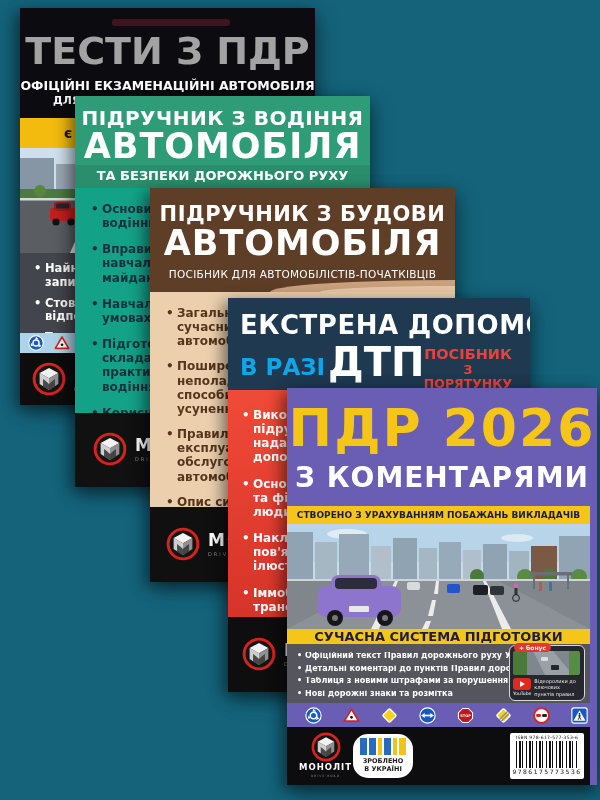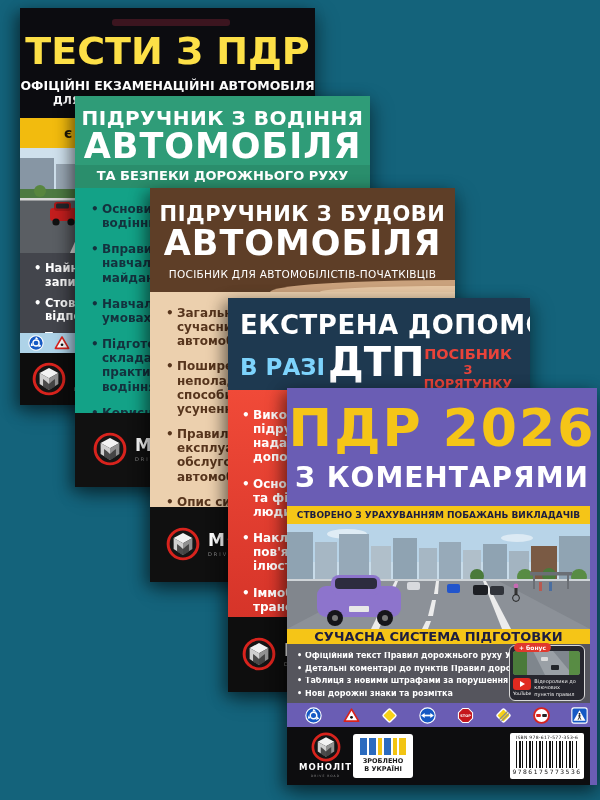--- a/index.html
+++ b/index.html
@@ -10,21 +10,21 @@
   .abs{position:absolute;}
   .ctr{text-align:center;left:0;right:0;}
   .bl{list-style:none;margin:0;padding:0;}
   .bl li{position:relative;padding-left:11px;font-weight:bold;}
   .bl li::before{content:"•";position:absolute;left:0;top:0;}
 
   
   .b1{left:20px;top:8px;width:295px;height:397px;background:#0c0c10;z-index:1;}
   .b1 .head{left:0;top:0;width:295px;height:110px;background:#0c0c10;}
   .b1 .smudge{left:92px;top:11px;width:118px;height:7px;background:#451722;border-radius:3px;opacity:.85;}
-  .b1 .title{top:24px;font-size:38px;font-weight:bold;color:#fde047;letter-spacing:0;line-height:1;}
+  .b1 .title{top:24px;font-size:38px;font-weight:bold;color:#a3a3a3;letter-spacing:0;line-height:1;}
   .b1 .sub1{top:70px;font-size:12.5px;font-weight:bold;color:#fff;}
   .b1 .sub2{left:33px;top:86px;font-size:11px;font-weight:bold;color:#fff;white-space:nowrap;}
   .b1 .yellow{left:0;top:110px;width:295px;height:30px;background:#f2bb0e;}
   .b1 .note{left:44px;top:7px;font-size:14px;font-weight:bold;color:#201a07;}
   .b1 .photo{left:0;top:140px;width:295px;height:105px;}
   .b1 .gray{left:0;top:245px;width:295px;height:80px;background:#43454c;}
   .b1 .gray .bl{position:absolute;left:14px;top:9px;width:175px;color:#fff;font-size:11.5px;line-height:1.2;}
   .b1 .gray .bl li{margin-bottom:7px;}
   .b1 .blue{left:0;top:325px;width:295px;height:20px;background:#aed3e8;display:flex;align-items:center;gap:10px;padding-left:8px;}
   .b1 .blk{left:0;top:345px;width:295px;height:52px;background:#0d0d0d;}
@@ -59,21 +59,21 @@
   .b3 .body{left:0;top:104px;width:305px;height:215px;background:#ecd0ae;}
   .b3 .body .bl{position:absolute;left:16px;top:14px;width:140px;color:#57351d;font-size:12px;line-height:1.18;}
   .b3 .body .bl li{margin-bottom:11px;}
   .b3 .blk{left:0;top:319px;width:305px;height:75px;background:#101010;}
   .b3 .logo-row{top:20px;left:16px;}
 
   
   .b4{left:228px;top:298px;width:302px;height:394px;background:#e8433a;z-index:4;}
   .b4 .head{left:0;top:0;width:302px;height:92px;background:#1e3950;}
   .b4 .l1{left:12px;top:12px;font-size:26px;font-weight:bold;color:#fff;letter-spacing:.5px;white-space:nowrap;}
-  .b4 .l2a{left:12px;top:56px;font-size:23px;font-weight:bold;color:#7dd3fc;}
+  .b4 .l2a{left:12px;top:56px;font-size:23px;font-weight:bold;color:#0ea5e9;}
   .b4 .l2b{left:100px;top:44px;font-size:40px;font-weight:bold;color:#fff;line-height:1;}
   .b4 .tag{left:190px;top:48px;width:100px;text-align:center;color:#e8433a;font-weight:bold;line-height:1.15;}
   .b4 .tag .t1{font-size:14.5px;}
   .b4 .tag .t2{font-size:12.5px;}
   .b4 .body{left:0;top:92px;width:302px;height:227px;background:linear-gradient(180deg,#f04a38,#d63429);}
   .b4 .body .bl{position:absolute;left:14px;top:18px;width:130px;color:#fff;font-size:12px;line-height:1.18;}
   .b4 .body .bl li{margin-bottom:12px;}
   .b4 .blk{left:0;top:319px;width:302px;height:75px;background:#0e0e0e;}
   .b4 .logo-row{top:20px;left:14px;}
 
@@ -97,21 +97,21 @@
                padding:1px 5px;border-radius:5px;z-index:2;}
   .bonus .shot{position:absolute;left:3px;top:5px;width:67px;height:24px;border-radius:3px;overflow:hidden;}
   .bonus .row{position:absolute;left:3px;top:32px;width:68px;display:flex;gap:3px;align-items:center;}
   .bonus .yt{display:flex;flex-direction:column;align-items:center;}
   .bonus .ytbtn{width:18px;height:12px;background:#e02a20;border-radius:3px;position:relative;}
   .bonus .ytbtn::after{content:"";position:absolute;left:7px;top:3px;border-left:5px solid #fff;
                        border-top:3px solid transparent;border-bottom:3px solid transparent;}
   .bonus .ytlabel{font-size:4.5px;color:#fff;margin-top:1px;}
   .bonus .btext{font-size:5px;color:#e8e8e8;line-height:1.25;width:44px;}
 
-  .madein{position:absolute;left:66px;top:7px;width:60px;height:44px;background:#fff;border-radius:3px;}
+  .madein{position:absolute;left:66px;top:7px;width:60px;height:44px;background:#fff;border-radius:15px;}
   .madein .bars{display:flex;justify-content:center;gap:2px;margin-top:4px;height:17px;}
   .madein .bars i{display:block;height:100%;}
   .madein .t{font-size:6.5px;font-weight:bold;color:#1c1c1c;text-align:center;line-height:1.25;margin-top:2px;}
 
   .barcode{position:absolute;right:6px;top:6px;width:74px;height:46px;background:#fff;border-radius:2px;}
   .barcode .isbn{font-size:4.5px;color:#111;text-align:center;margin-top:2px;letter-spacing:.3px;}
   .barcode .bars{height:27px;margin:1px 6px 0 6px;
     background:repeating-linear-gradient(90deg,#111 0 1px,#fff 1px 3px,#111 3px 5px,#fff 5px 6px,#111 6px 7px,#fff 7px 10px);}
   .barcode .num{font-size:6px;color:#111;text-align:center;letter-spacing:1.5px;}
 

